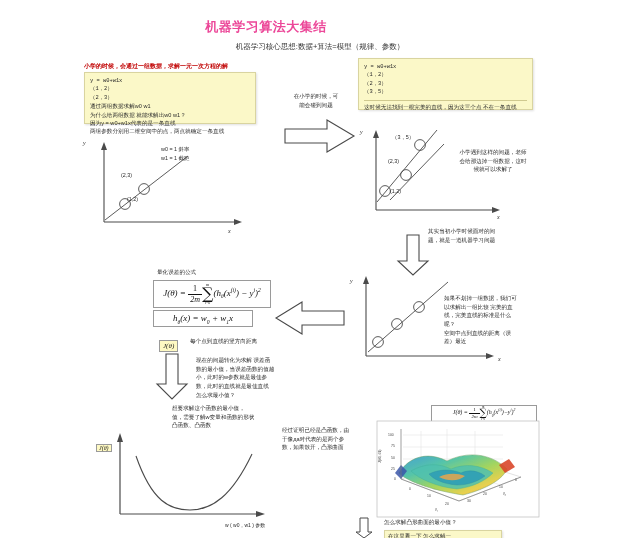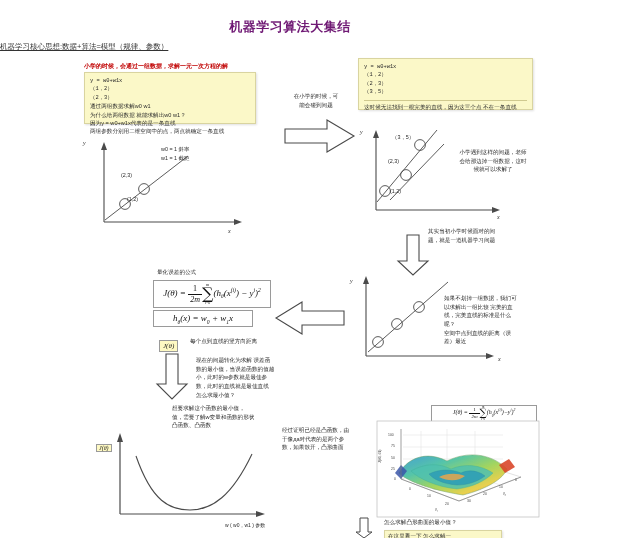--- a/index.html
+++ b/index.html
@@ -10,25 +10,25 @@
     color:#1a1a1a;
     overflow:hidden;
     position:relative;
   }
   .canvas{position:absolute;left:0;top:0;width:640px;height:538px;}
   .abs{position:absolute;}
 
   
   .main-title{
     left:0;top:18px;width:532px;text-align:center;
-    font-size:13px;font-weight:bold;color:#701a75;letter-spacing:.5px;margin-left:24px;
+    font-size:13px;font-weight:bold;color:#ec4899;letter-spacing:.5px;
   }
   .sub-title{
-    left:0;top:42px;width:640px;text-align:left;
-    font-size:7.5px;color:#333;text-decoration:underline;
+    left:0;top:42px;width:640px;text-align:center;
+    font-size:7.5px;color:#333;
   }
 
   
   .note{
     background:#fbf8c8;
     border:1px solid #d9d4a0;
     box-shadow:1px 1px 2px rgba(0,0,0,.12);
     font-size:5.6px;line-height:1.5;
     color:#2b2b2b;
     padding:4px 5px;

